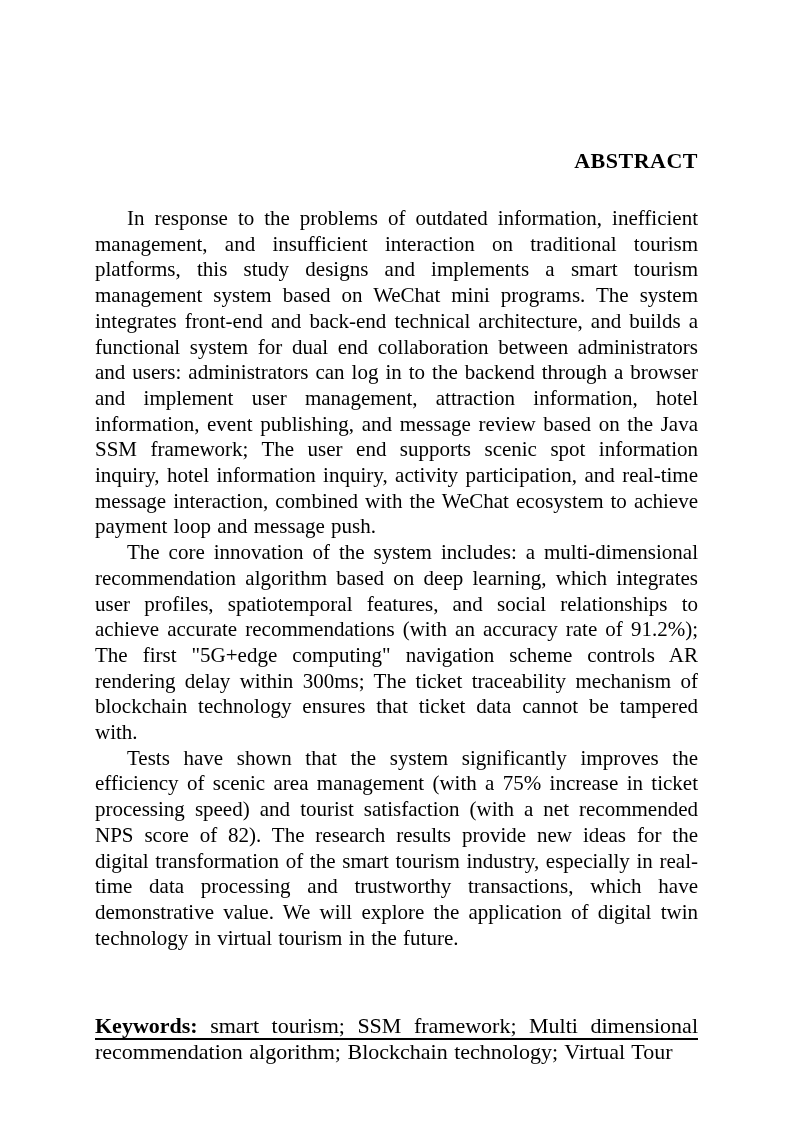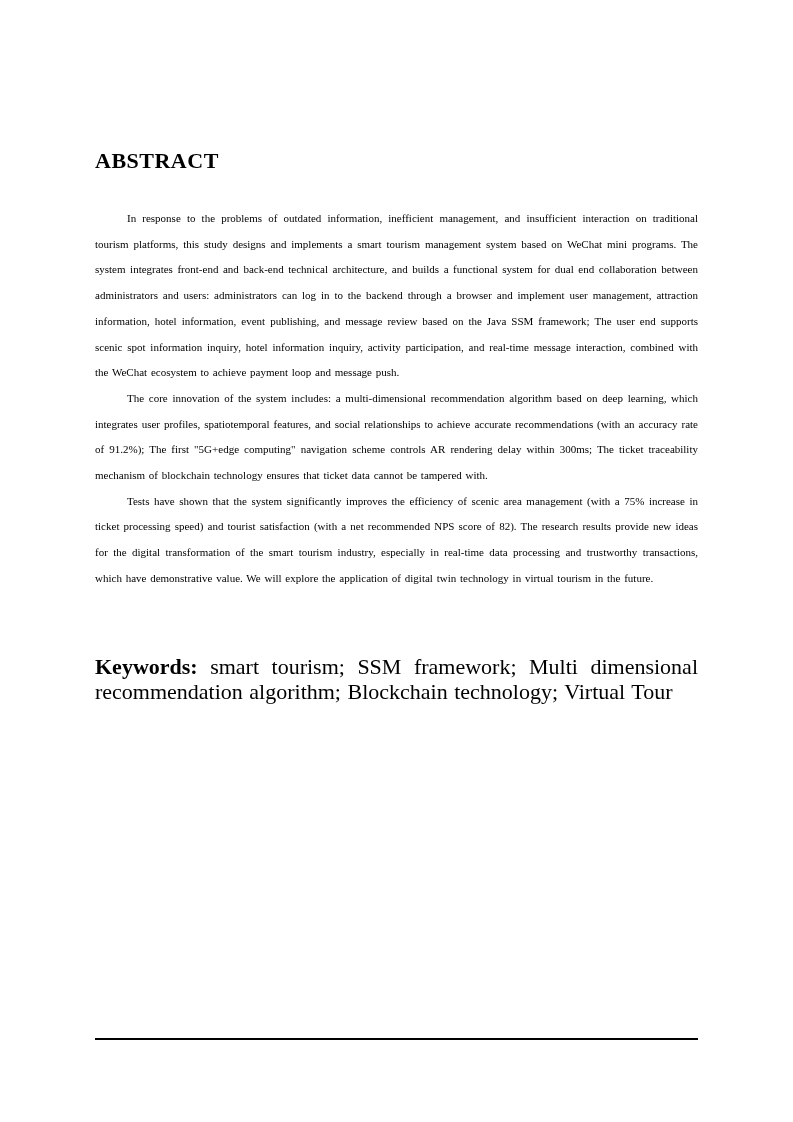--- a/index.html
+++ b/index.html
@@ -19,25 +19,25 @@
     left: 95px;
     top: 0;
     width: 603px;
   }
   .title {
     margin-top: 146px;
     margin-bottom: 30px;
     font-size: 22px;
     font-weight: bold;
     line-height: 30px;
-    text-align: left;
+    text-align: right;
     letter-spacing: 0.5px;
   }
   .body-para {
-    font-size: 11px;
+    font-size: 21px;
     line-height: 25.7px;
     text-align: justify;
     text-indent: 32px;
     word-spacing: 1px;
   }
   .keywords {
     margin-top: 62px;
     font-size: 22px;
     line-height: 25.7px;
     text-align: justify;

